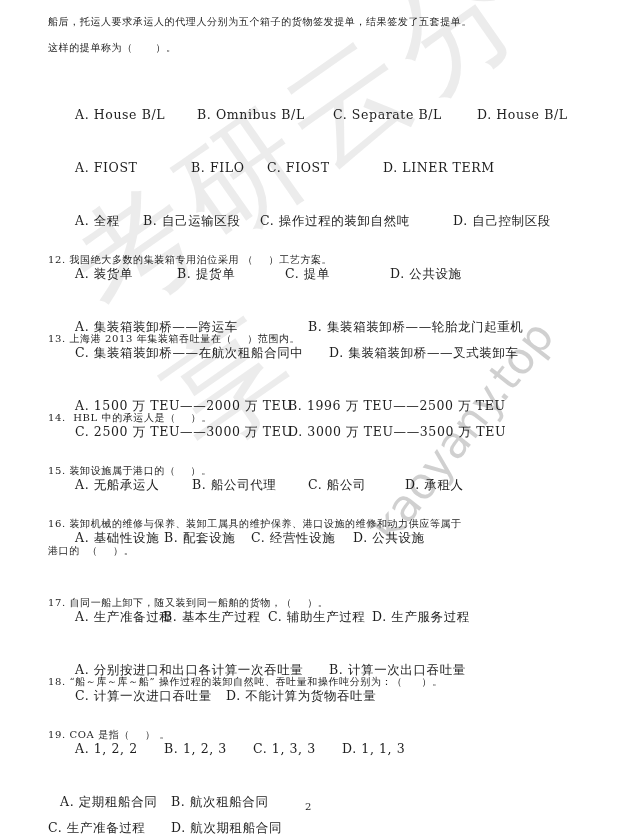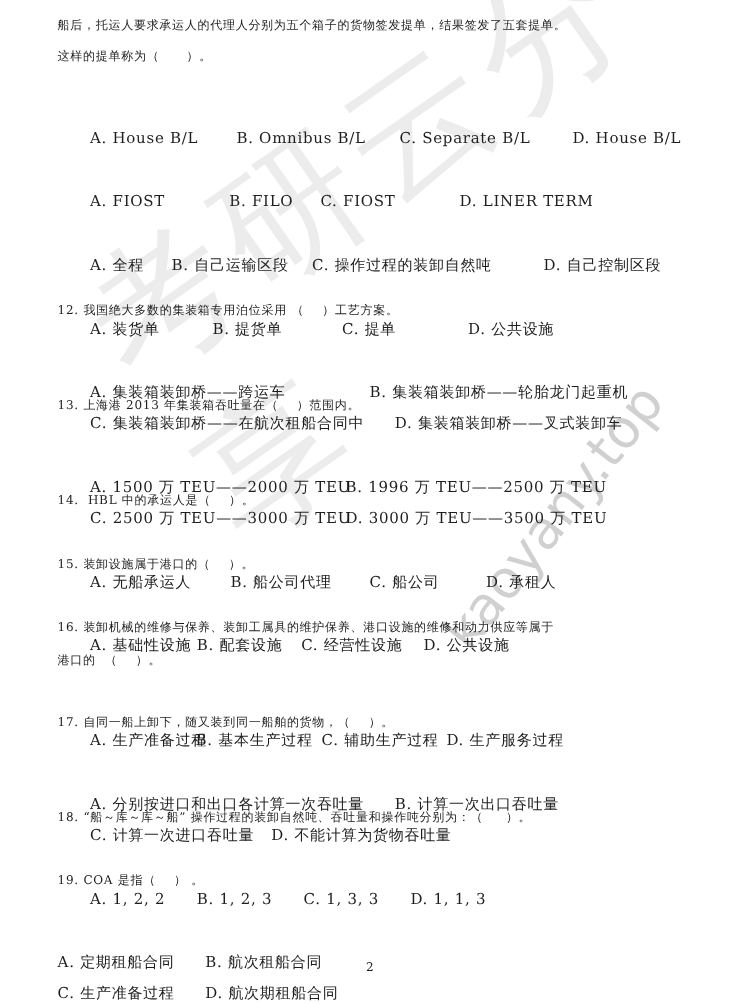--- a/index.html
+++ b/index.html
@@ -110,21 +110,21 @@
   <div class="line" style="top:674px">18. “船～库～库～船” 操作过程的装卸自然吨、吞吐量和操作吨分别为：（     ）。</div>
   <div class="opts-row" style="top:701px">
     <span style="left:0">A. 1, 2, 2</span>
     <span style="left:89px">B. 1, 2, 3</span>
     <span style="left:178px">C. 1, 3, 3</span>
     <span style="left:267px">D. 1, 1, 3</span>
   </div>
 
   <div class="line" style="top:727px">19. COA 是指（    ） 。</div>
   <div class="opts-row" style="top:754px; left:48px">
-    <span style="left:0">A. 定期租船合同</span>
+    <span style="left:12px">A. 定期租船合同</span>
     <span style="left:123px">B. 航次租船合同</span>
   </div>
   <div class="opts-row" style="top:780px; left:48px">
     <span style="left:0">C. 生产准备过程</span>
     <span style="left:123px">D. 航次期租船合同</span>
   </div>
 
   <div class="pagenum">2</div>
 </div>
 

